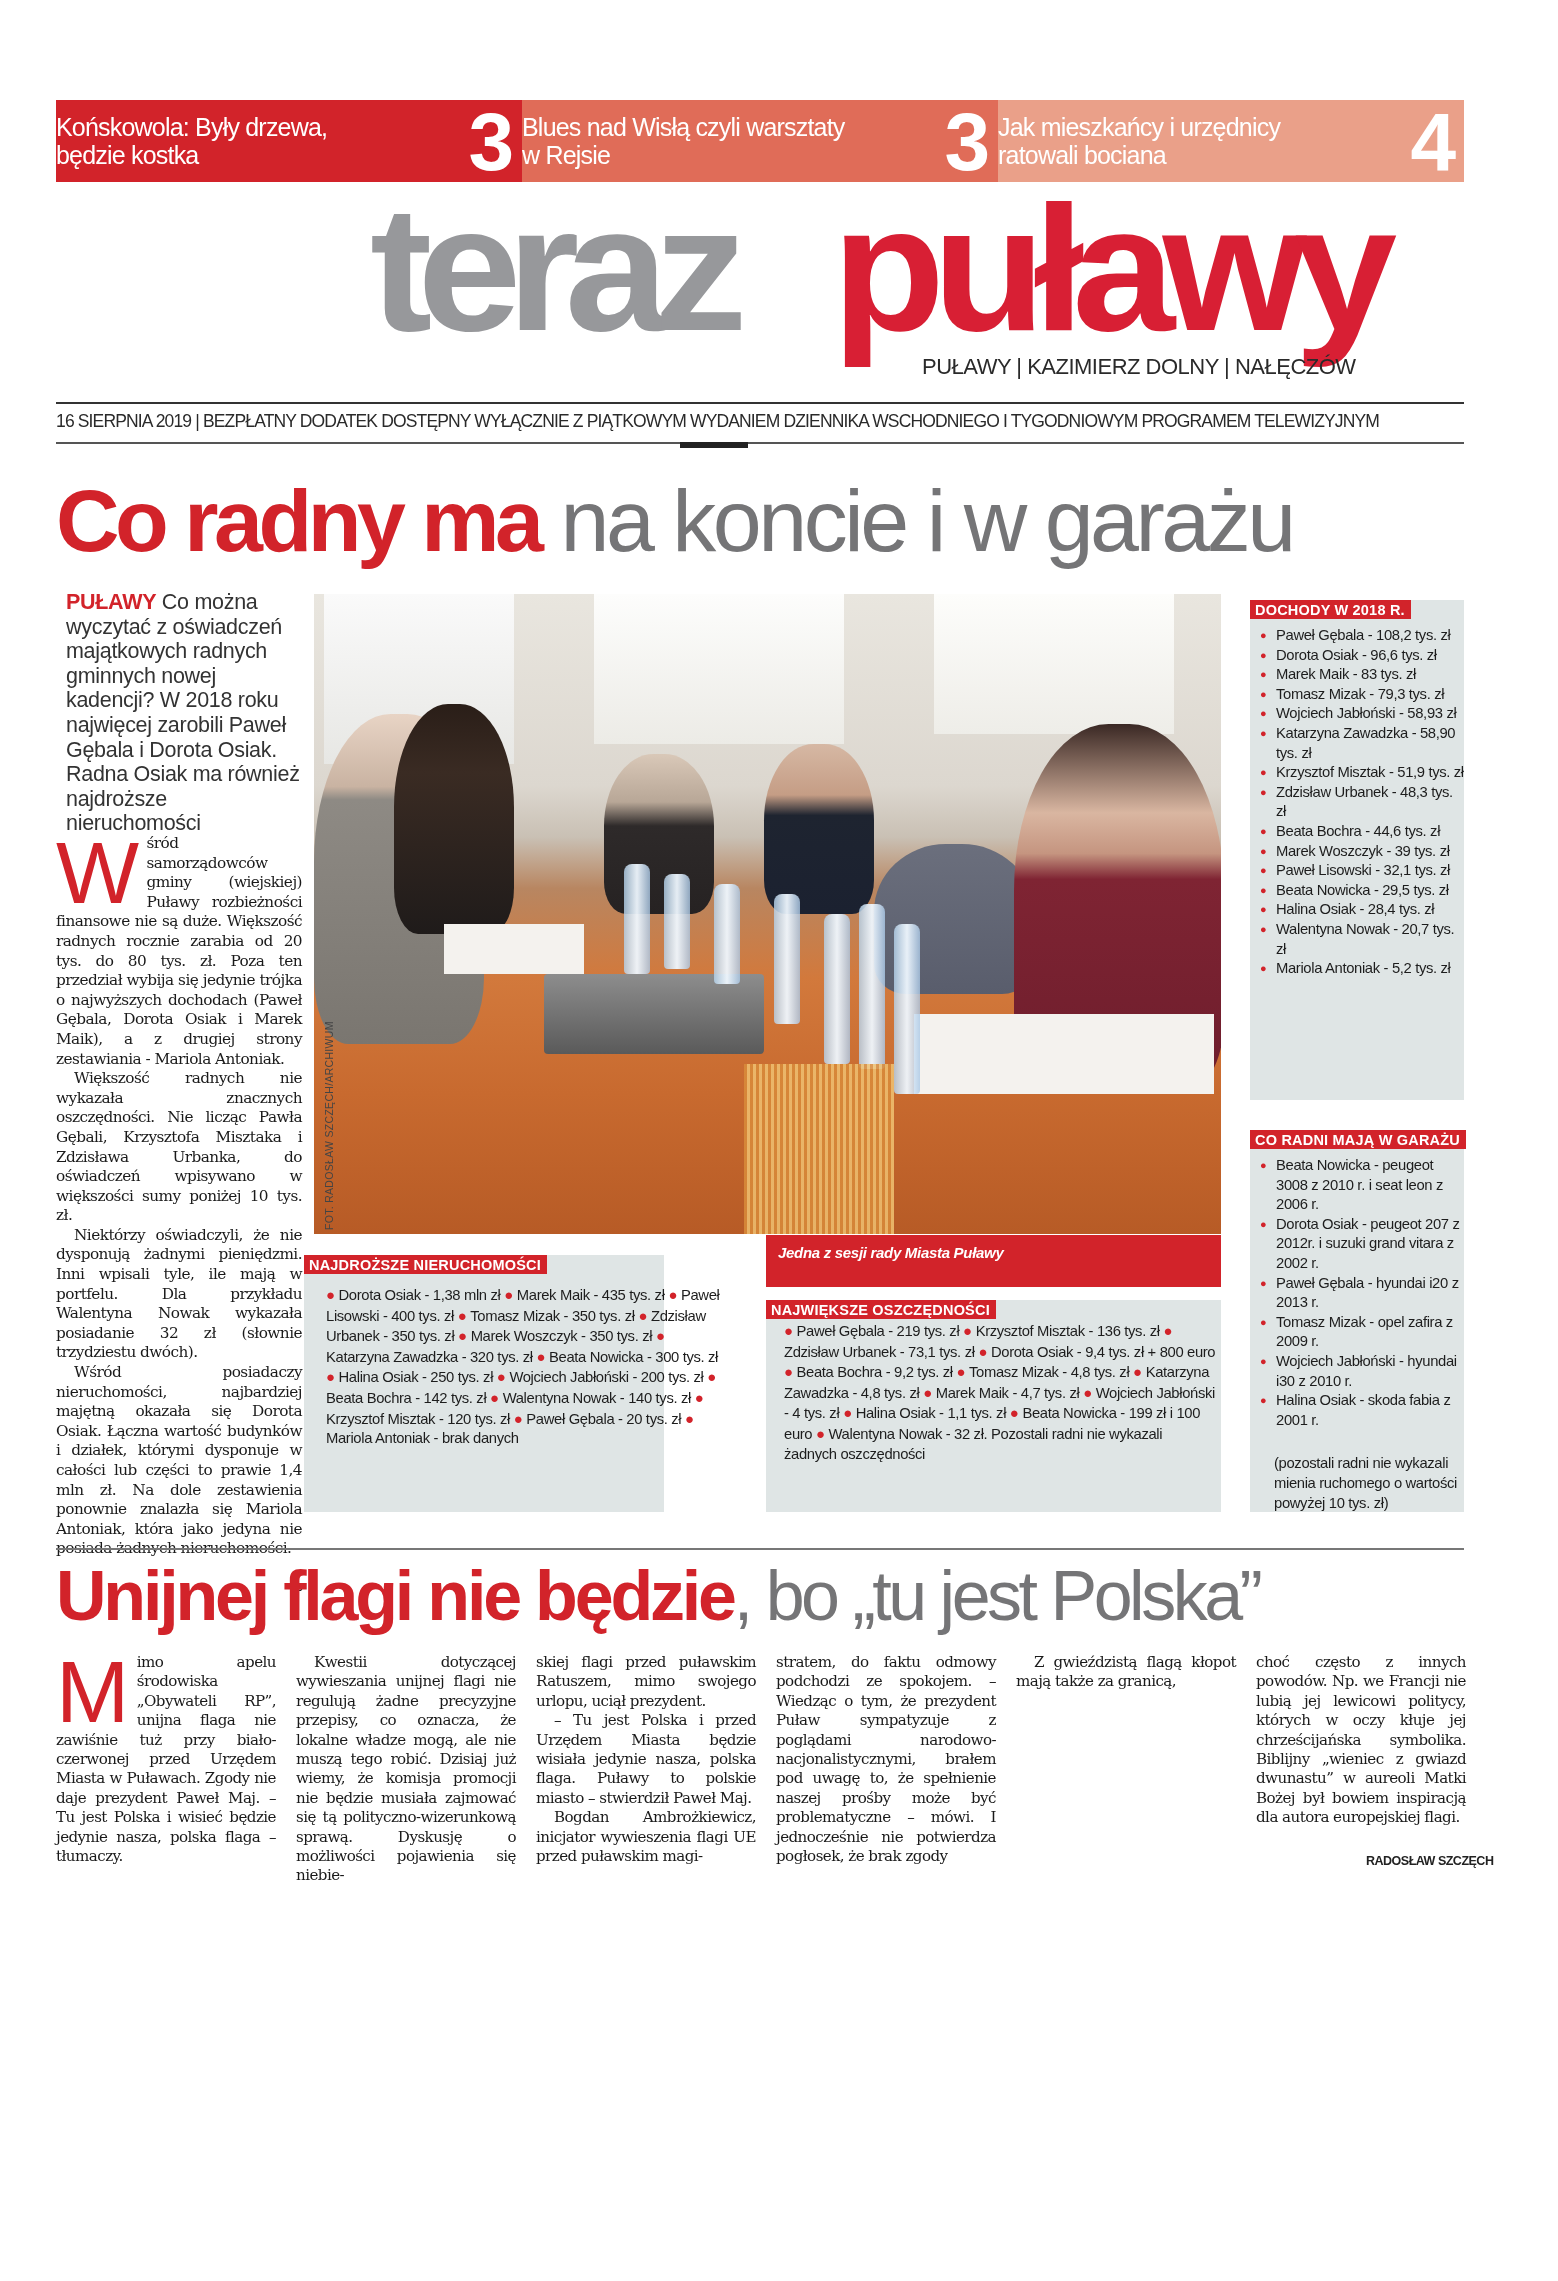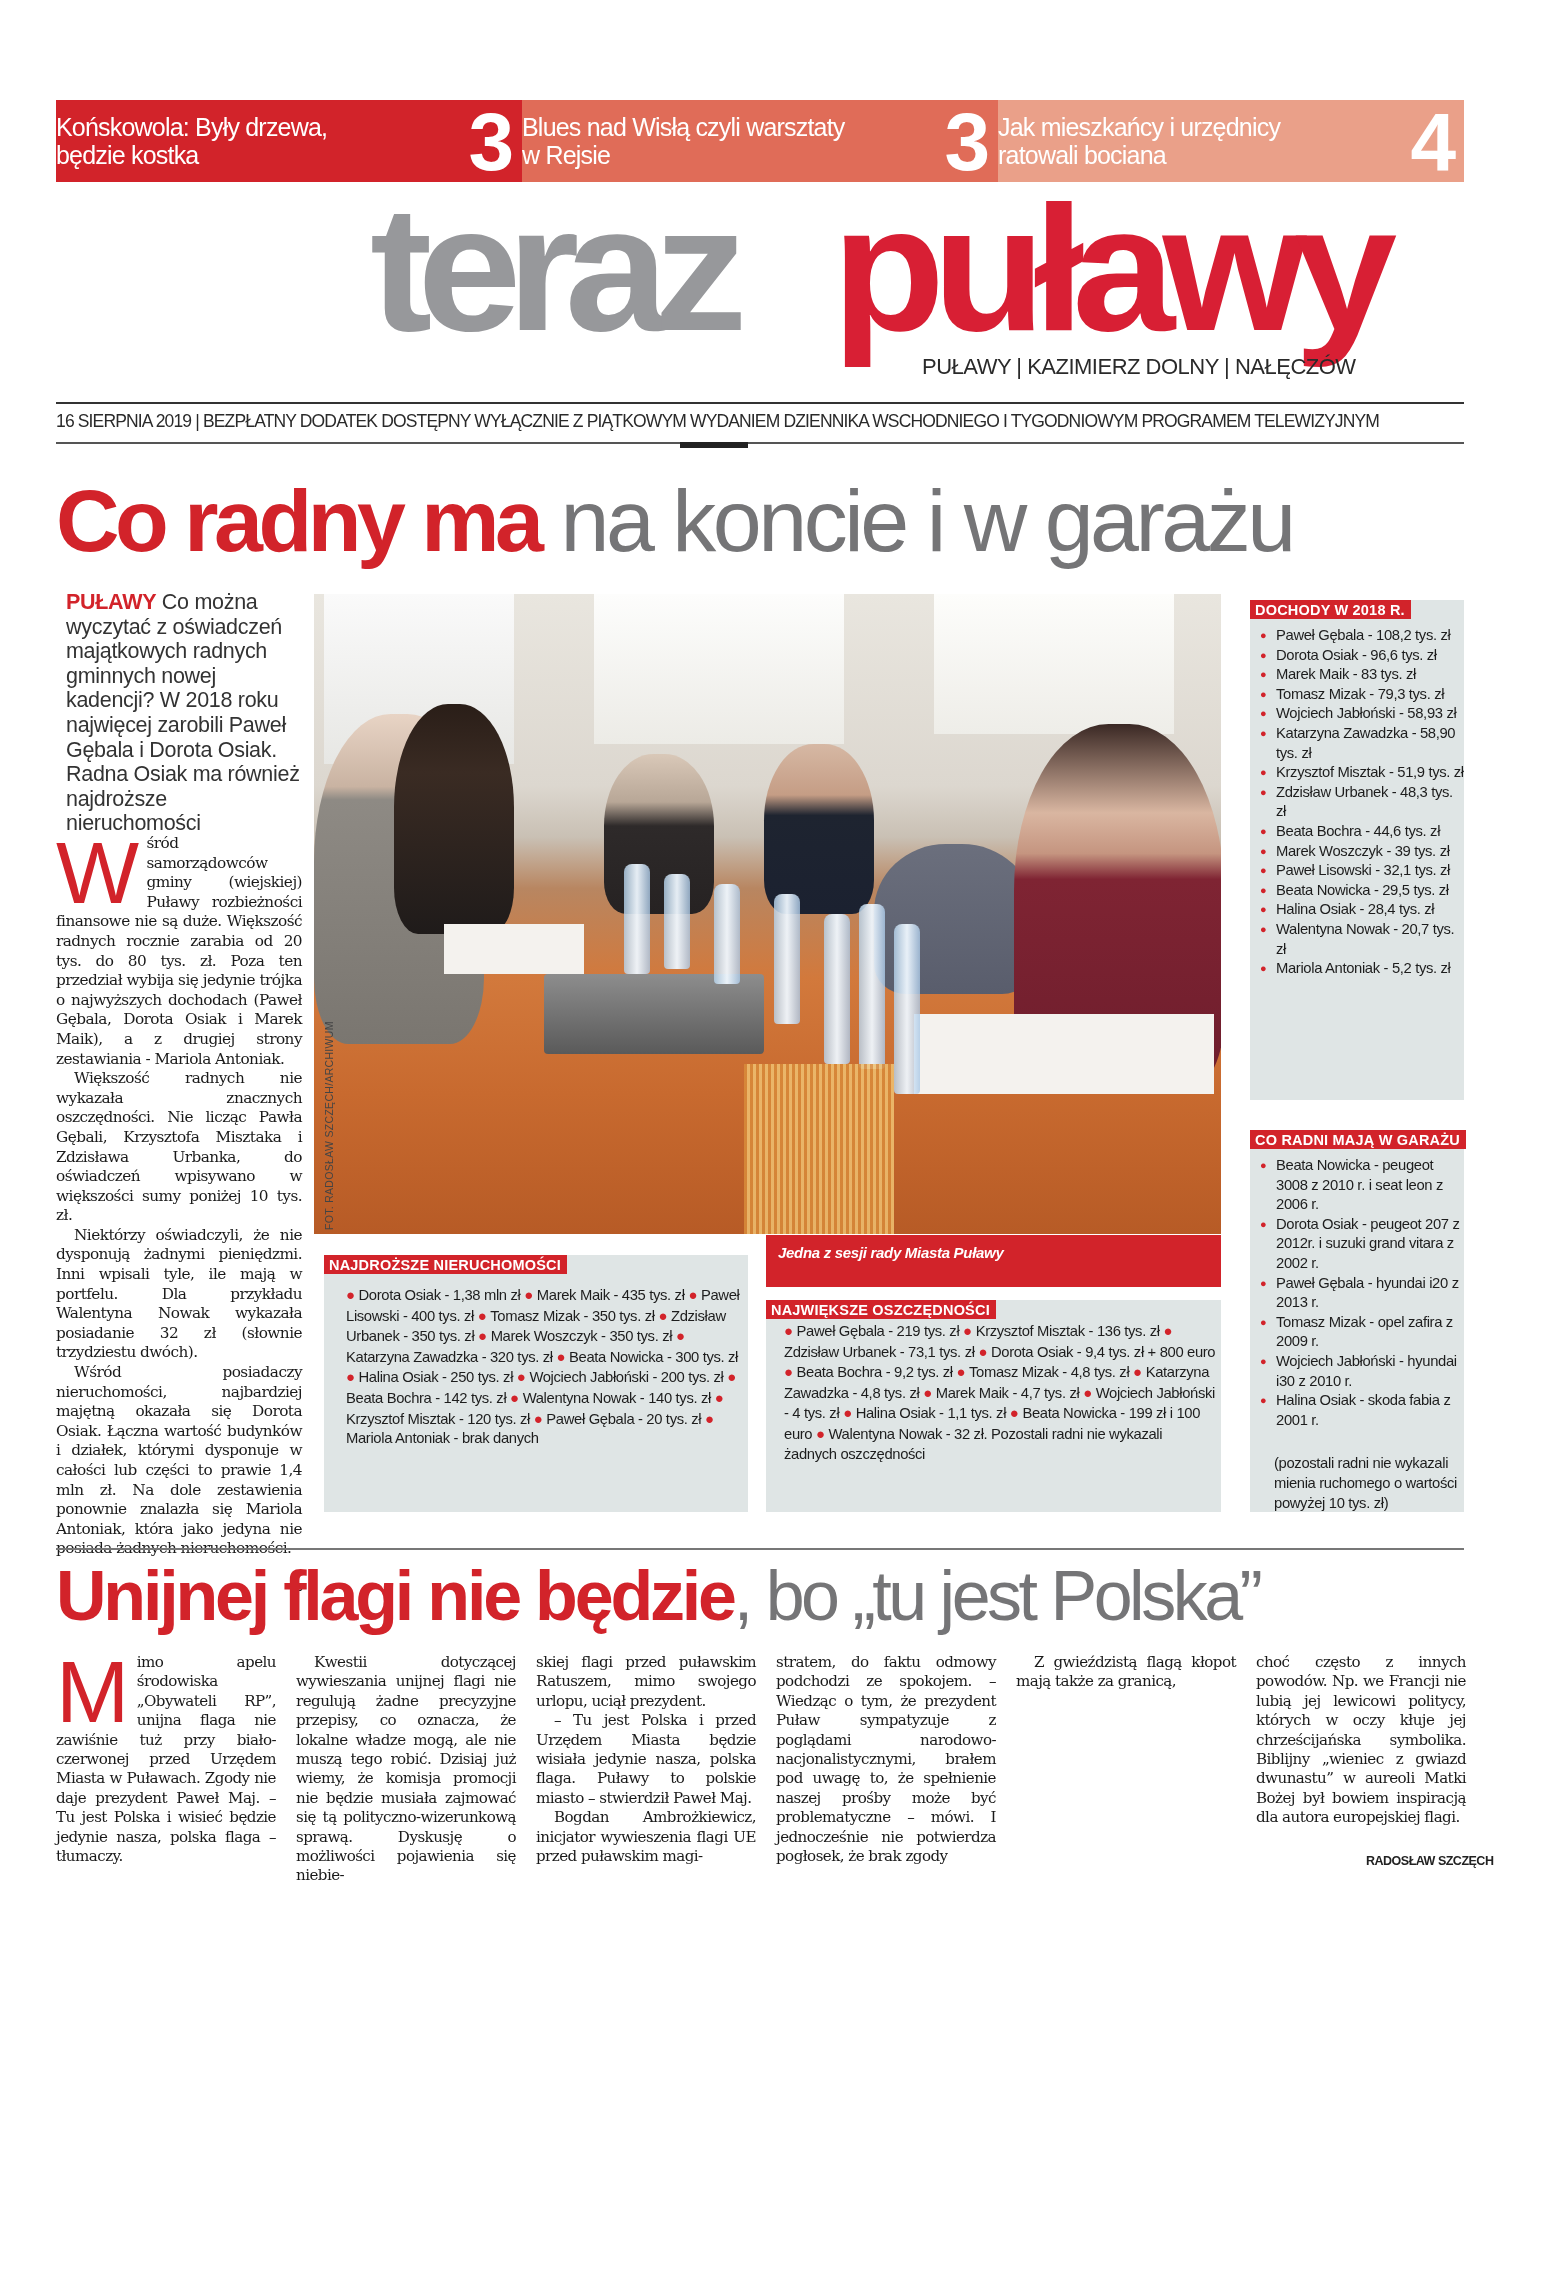--- a/index.html
+++ b/index.html
@@ -73,21 +73,21 @@
   .list { list-style: none; }
   .list li { position: relative; padding-left: 18px; }
   .list li::before { content: "●"; position: absolute; left: 2px; top: 0; color: #d2232a; font-size: 11px; }
 
   .box-income { left: 1250px; top: 600px; width: 214px; height: 500px; }
   .box-income .box-text { left: 0; top: 26px; width: 214px; padding-left: 8px; }
   .box-garage { left: 1250px; top: 1130px; width: 214px; height: 382px; }
   .box-garage .box-text { left: 0; top: 26px; width: 214px; padding-left: 8px; }
   .box-garage .note { margin-top: 24px; padding-left: 16px; }
 
-  .box-realty { left: 324px; top: 1255px; width: 424px; height: 257px; }
+  .box-realty { left: 304px; top: 1255px; width: 360px; height: 257px; }
   .box-realty .box-text { left: 22px; top: 30px; width: 398px; }
   .box-savings { left: 766px; top: 1300px; width: 455px; height: 212px; }
   .box-savings .box-text { left: 18px; top: 21px; width: 432px; }
 
   
   .rule-mid { position: absolute; left: 56px; top: 1548px; width: 1408px; height: 2px; background: #777; }
   .h2 { top: 1556px; font-size: 70px; letter-spacing: -3.2px; }
   .col2 { top: 1653px; width: 220px; font-size: 15.1px; line-height: 19.4px; }
   .c1 { left: 56px; }
   .c2 { left: 296px; }

